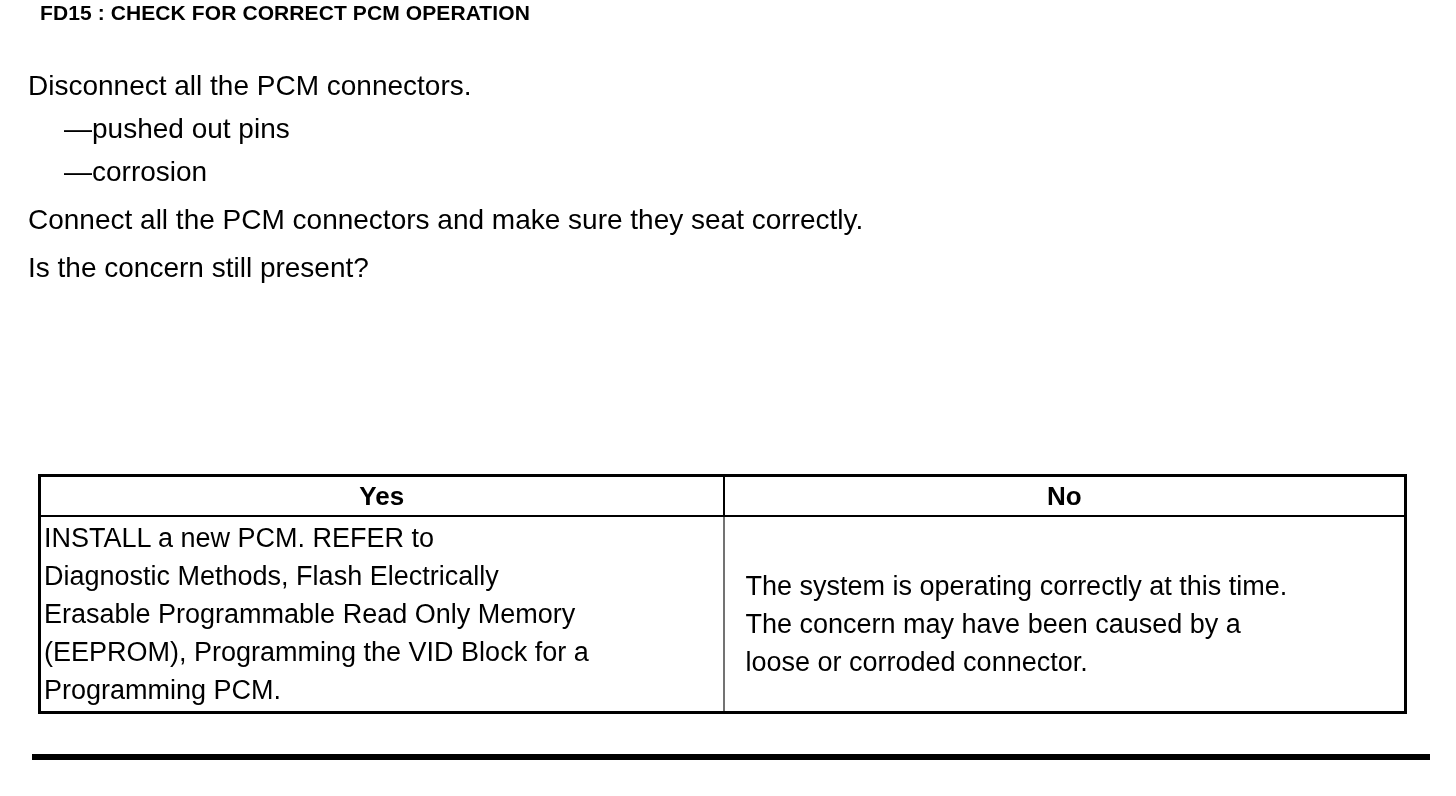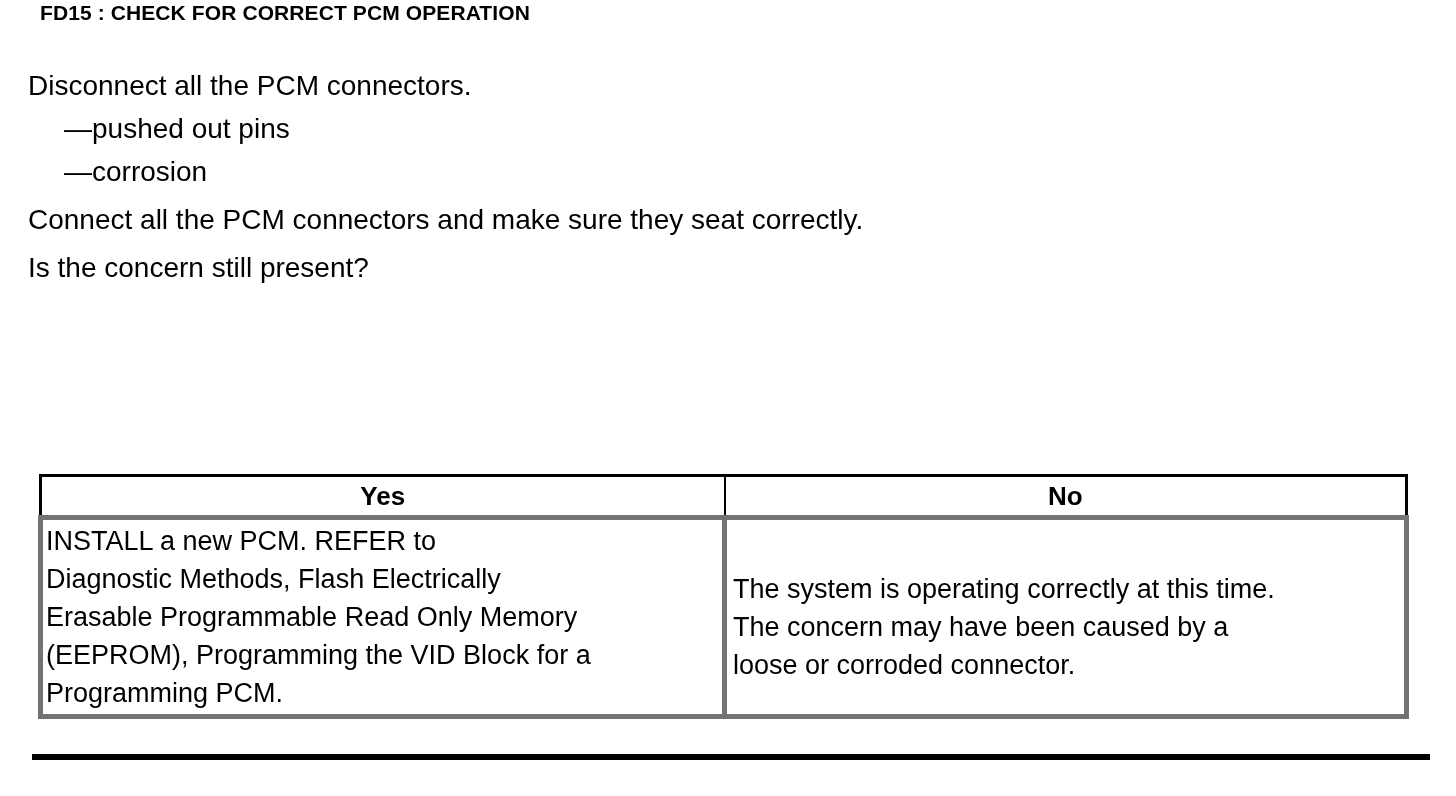--- a/index.html
+++ b/index.html
@@ -70,36 +70,36 @@
   .decision-table th {
     border: 2px solid #000000;
     font-size: 26px;
     font-weight: bold;
     text-align: center;
     height: 38px;
     padding: 0;
     vertical-align: middle;
   }
   .decision-table td {
-    border: 5px solid #737373;
+    border: 2px solid #737373;
     padding: 0;
     vertical-align: middle;
     height: 186px;
   }
 
   .cell-text {
     font-size: 27px;
     line-height: 38px;
     padding: 0 0 0 3px;
     white-space: nowrap;
   }
   .cell-text .ln { display: block; }
 
   .cell-yes .cell-text { padding-top: 2px; padding-bottom: 2px; }
-  .cell-no  .cell-text { padding-left: 6px; margin-top: 19px; }
+  .cell-no  .cell-text { padding-left: 21px; margin-top: 19px; }
 
   
   .footer-rule {
     position: absolute;
     left: 32px;
     top: 754px;
     width: 1398px;
     height: 6px;
     background: #000000;
   }

